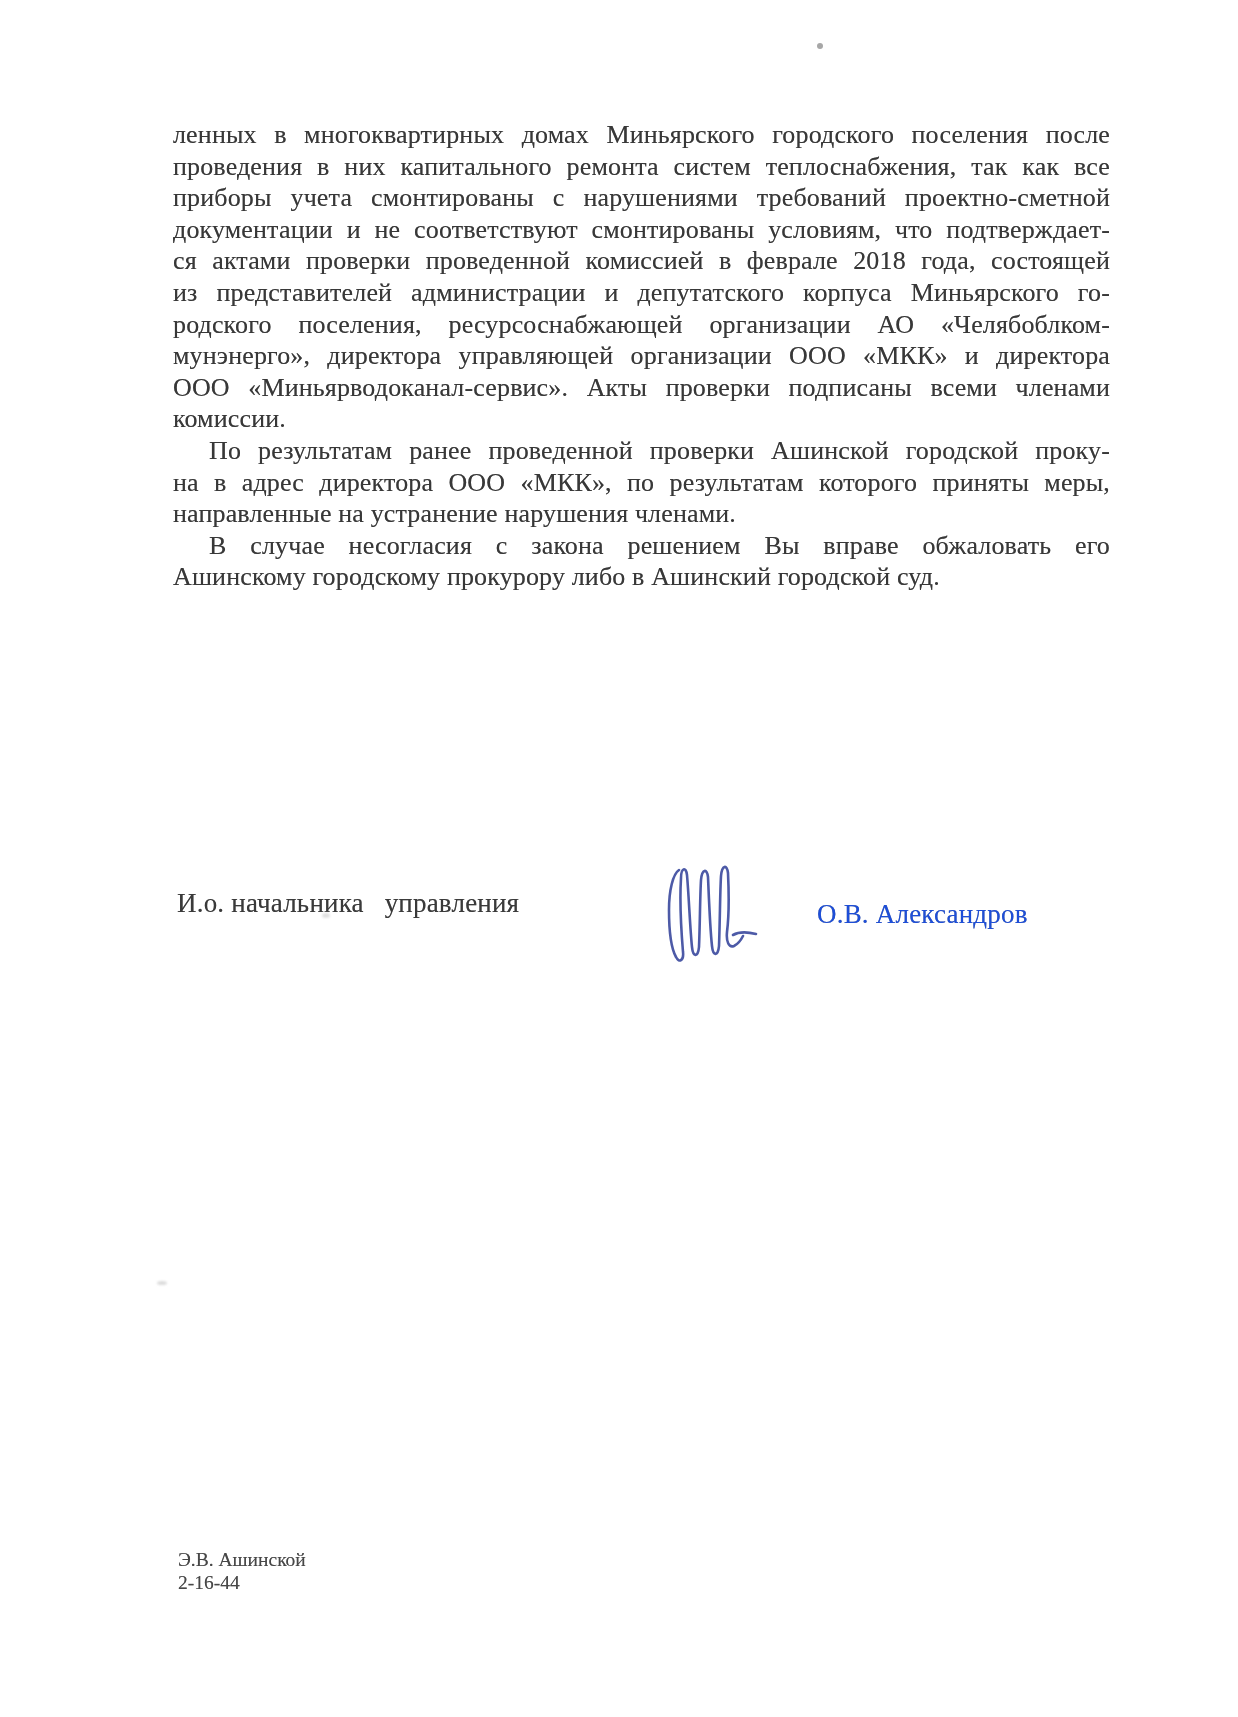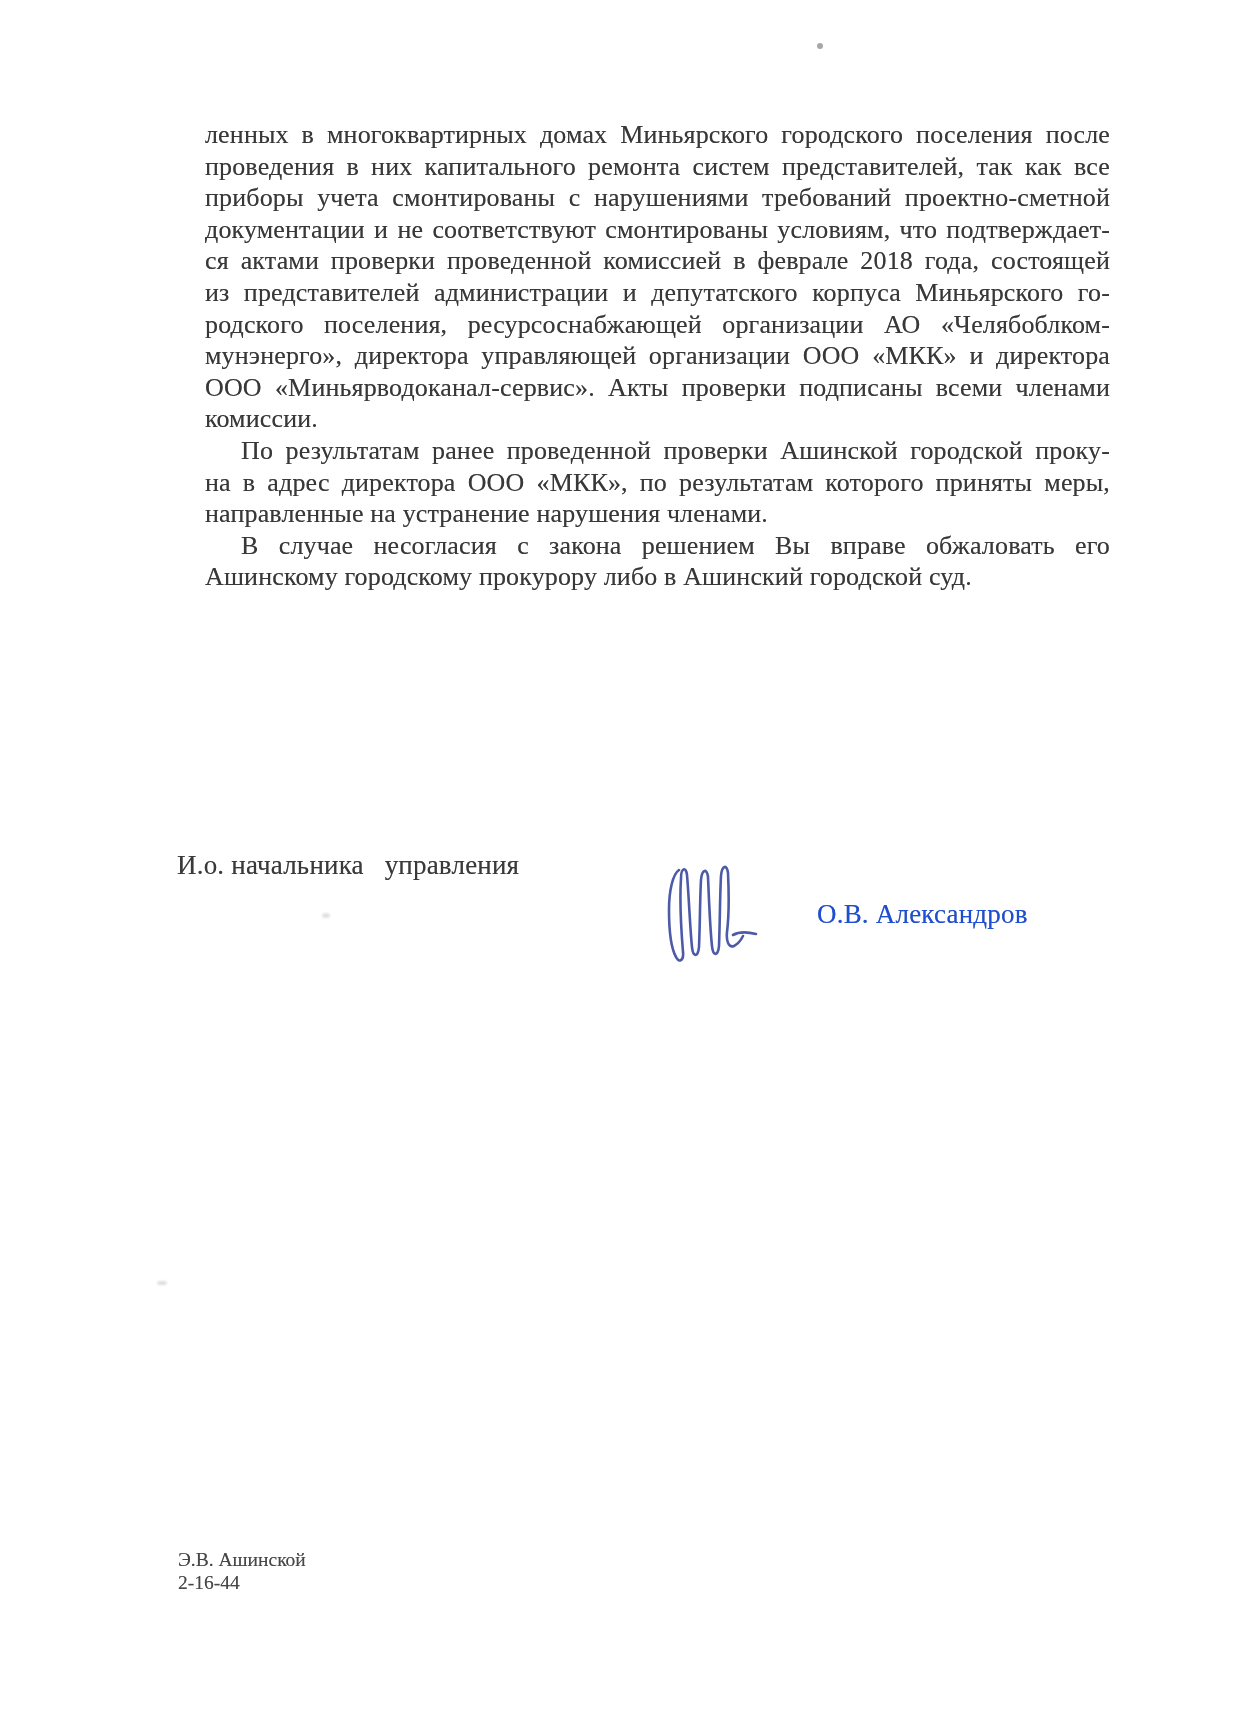--- a/index.html
+++ b/index.html
@@ -16,28 +16,28 @@
     position: absolute;
     left: 173px;
     top: 119px;
     width: 937px;
     font-size: 26px;
     line-height: 31.6px;
     color: #383838;
     letter-spacing: 0.15px;
     text-shadow: 0 0 0.5px rgba(56,56,56,0.55);
   }
-  .ln { text-align: justify; text-align-last: justify; margin-left: 32px; }
+  .ln { text-align: justify; text-align-last: justify; }
   .ln.last { text-align: center; text-align-last: left; }
   .ln.ind { text-indent: 36px; }
   
   .sig-role {
     position: absolute;
     left: 177px;
-    top: 850px;
+    top: 888px;
     font-size: 27px;
     color: #3a3a3a;
     white-space: pre-wrap;
     letter-spacing: 0.2px;
     text-shadow: 0 0 0.5px rgba(56,56,56,0.5);
   }
   .sig-name {
     position: absolute;
     left: 817px;
     top: 899px;
@@ -69,21 +69,21 @@
   .speck-b { left: 322px; top: 913px; width: 8px; height: 5px; background: #e0e0e0; filter: blur(1.2px); }
   .speck-c { left: 157px; top: 1281px; width: 10px; height: 4px; background: #dcdcdc; filter: blur(1.3px); }
 </style>
 </head>
 <body>
 
 <div class="page">
 
   <div class="body-text">
     <div class="ln">ленных в  многоквартирных домах Миньярского городского поселения после</div>
-    <div class="ln">проведения в них капитального ремонта систем представителей, так как все</div>
+    <div class="ln">проведения в них капитального ремонта систем теплоснабжения, так как все</div>
     <div class="ln">приборы учета смонтированы с нарушениями требований проектно-сметной</div>
     <div class="ln">документации и не соответствуют смонтированы условиям, что подтверждает-</div>
     <div class="ln">ся актами проверки проведенной комиссией в феврале 2018 года, состоящей</div>
     <div class="ln">из представителей администрации и  депутатского корпуса Миньярского го-</div>
     <div class="ln">родского поселения, ресурсоснабжающей организации АО «Челябоблком-</div>
     <div class="ln">мунэнерго», директора управляющей организации ООО «МКК» и директора</div>
     <div class="ln">ООО «Миньярводоканал-сервис». Акты проверки подписаны всеми членами</div>
     <div class="ln last">комиссии.</div>
     <div class="ln ind">По результатам ранее проведенной проверки Ашинской городской проку-</div>
     <div class="ln">на в адрес директора ООО «МКК», по результатам которого приняты меры,</div>

